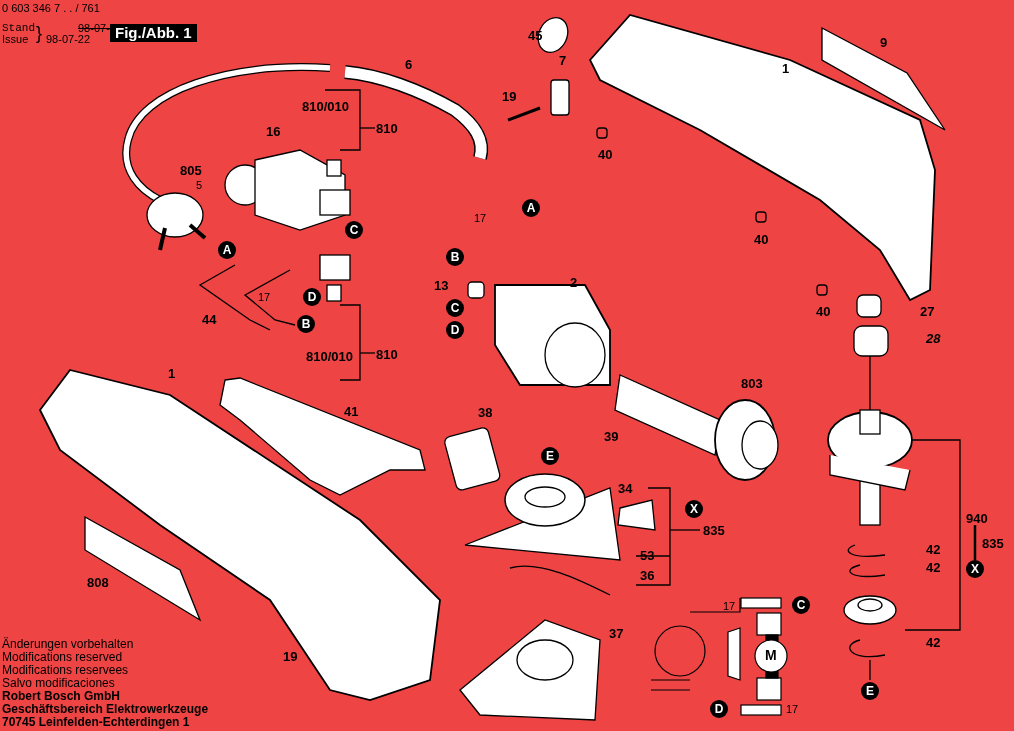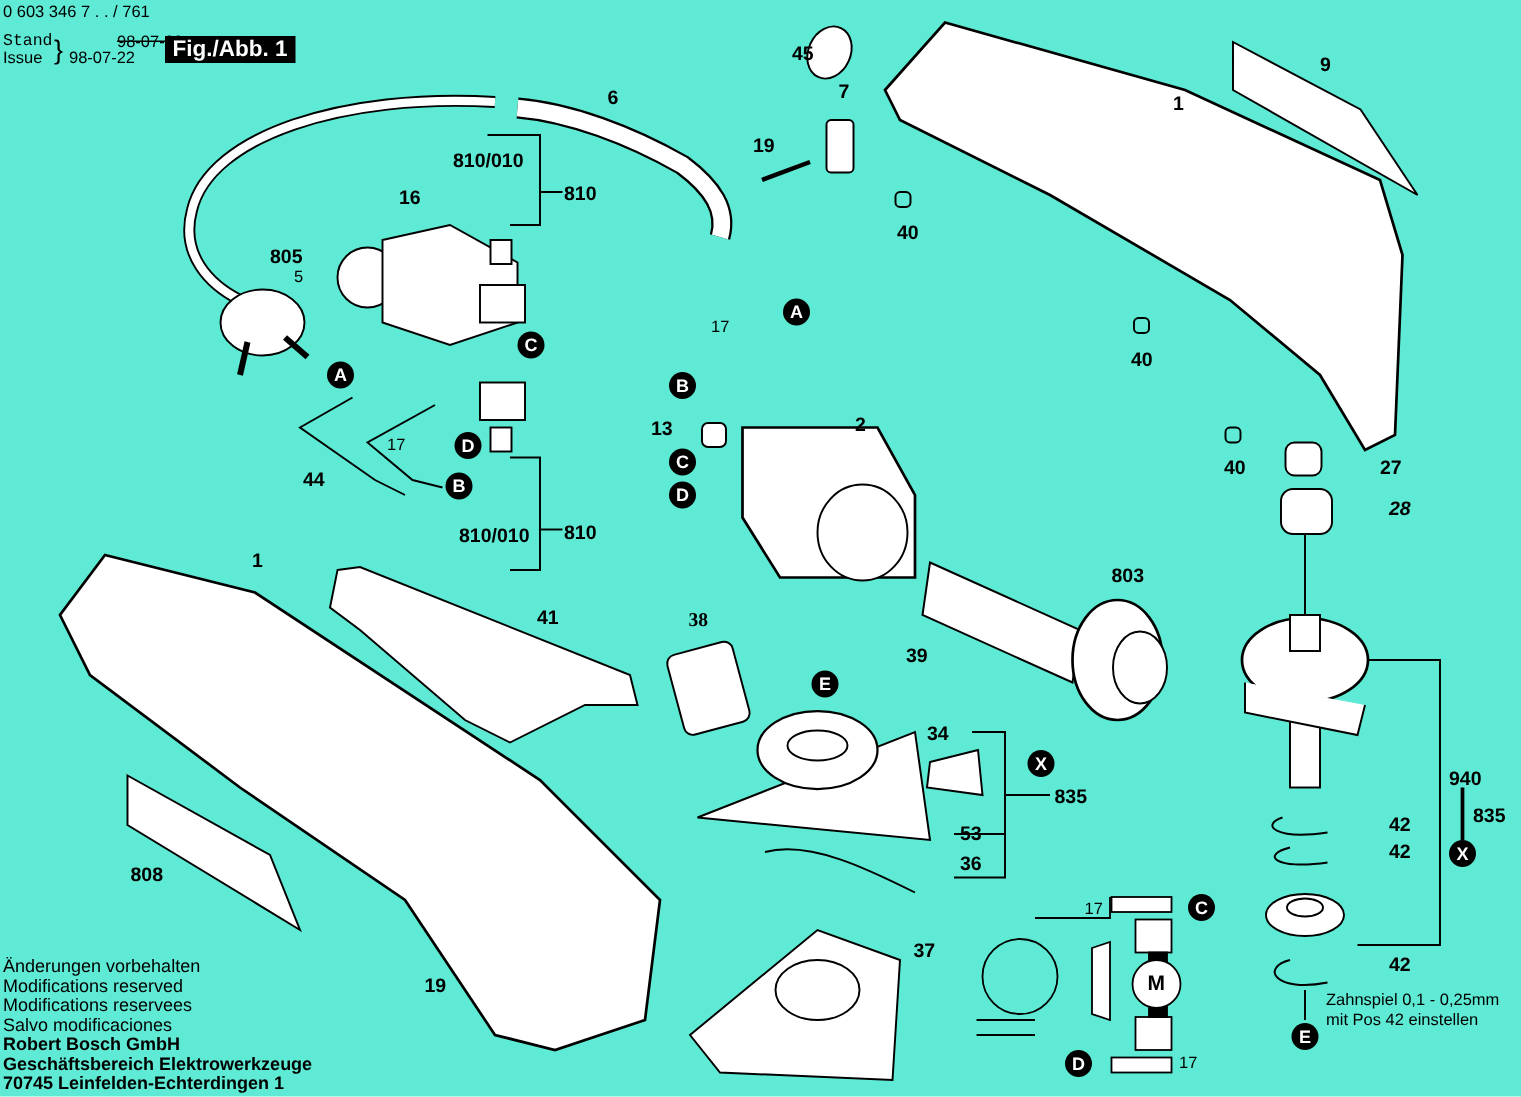--- a/index.html
+++ b/index.html
@@ -1,16 +1,16 @@
 <!DOCTYPE html>
 <html><head>
 <meta charset="utf-8">
 <style>
   html,body{margin:0;padding:0;background:#fff;}
-  #page{position:relative;width:1014px;height:731px;overflow:hidden;background:#5eead4;font-family:"Liberation Sans",sans-serif;color:#000;}
+  #page{position:relative;width:1014px;height:731px;overflow:hidden;background:#ef4444;font-family:"Liberation Sans",sans-serif;color:#000;}
   .hdr{position:absolute;font-size:11px;line-height:13px;}
   .fig{position:absolute;left:110px;top:24px;background:#000;color:#fff;font-weight:bold;font-size:15px;padding:0 5px;line-height:18px;}
   .lbl{position:absolute;font-weight:bold;font-size:13px;line-height:14px;}
   .lbl.sm{font-weight:normal;font-size:11px;}
   .ref{position:absolute;width:18px;height:18px;border-radius:50%;background:#000;color:#fff;font-weight:bold;font-size:12px;line-height:18px;text-align:center;}
   .foot{position:absolute;left:2px;top:638px;font-size:12px;line-height:13px;}
   .foot .b{font-weight:bold;}
   .note{position:absolute;left:884px;top:661px;font-size:11px;line-height:13px;}
   svg{position:absolute;left:0;top:0;}
   .strike{text-decoration:line-through;}
@@ -161,23 +161,23 @@
   <div class="lbl sm" style="left:196px;top:178px;">5</div>
   <div class="lbl sm" style="left:258px;top:290px;">17</div>
   <div class="lbl" style="left:202px;top:313px;">44</div>
   <div class="lbl" style="left:306px;top:350px;">810/010</div>
   <div class="lbl" style="left:376px;top:348px;">810</div>
   <div class="lbl sm" style="left:474px;top:211px;">17</div>
   <div class="lbl" style="left:434px;top:279px;">13</div>
   <div class="lbl" style="left:570px;top:276px;">2</div>
   <div class="lbl" style="left:741px;top:377px;">803</div>
   <div class="lbl" style="left:604px;top:430px;">39</div>
-  <div class="lbl" style="left:459px;top:406px;font-family:Liberation Serif, serif;">38</div>
+  <div class="lbl" style="left:478px;top:406px;">38</div>
   <div class="lbl" style="left:168px;top:367px;">1</div>
-  <div class="lbl" style="left:358px;top:405px;">41</div>
+  <div class="lbl" style="left:344px;top:405px;">41</div>
   <div class="lbl" style="left:618px;top:482px;">34</div>
   <div class="lbl" style="left:703px;top:524px;">835</div>
   <div class="lbl" style="left:640px;top:549px;">53</div>
   <div class="lbl" style="left:640px;top:569px;">36</div>
   <div class="lbl" style="left:87px;top:576px;">808</div>
   <div class="lbl" style="left:609px;top:627px;">37</div>
   <div class="lbl" style="left:283px;top:650px;">19</div>
   <div class="lbl" style="left:966px;top:512px;">940</div>
   <div class="lbl" style="left:982px;top:537px;">835</div>
   <div class="lbl" style="left:926px;top:543px;">42</div>
@@ -195,24 +195,20 @@
   <div class="ref" style="left:446px;top:299px;">C</div>
   <div class="ref" style="left:792px;top:596px;">C</div>
   <div class="ref" style="left:303px;top:288px;">D</div>
   <div class="ref" style="left:446px;top:321px;">D</div>
   <div class="ref" style="left:710px;top:700px;">D</div>
   <div class="ref" style="left:541px;top:447px;">E</div>
   <div class="ref" style="left:861px;top:682px;">E</div>
   <div class="ref" style="left:685px;top:500px;">X</div>
   <div class="ref" style="left:966px;top:560px;">X</div>
 
-  <div class="note">
-    <div>Zahnspiel 0,1 - 0,25mm</div>
-    <div>mit Pos 42 einstellen</div>
-  </div>
 
   <div class="foot">
     <div>Änderungen vorbehalten</div>
     <div>Modifications reserved</div>
     <div>Modifications reservees</div>
     <div>Salvo modificaciones</div>
     <div class="b">Robert Bosch GmbH</div>
     <div class="b">Geschäftsbereich Elektrowerkzeuge</div>
     <div class="b">70745 Leinfelden-Echterdingen 1</div>
   </div>

